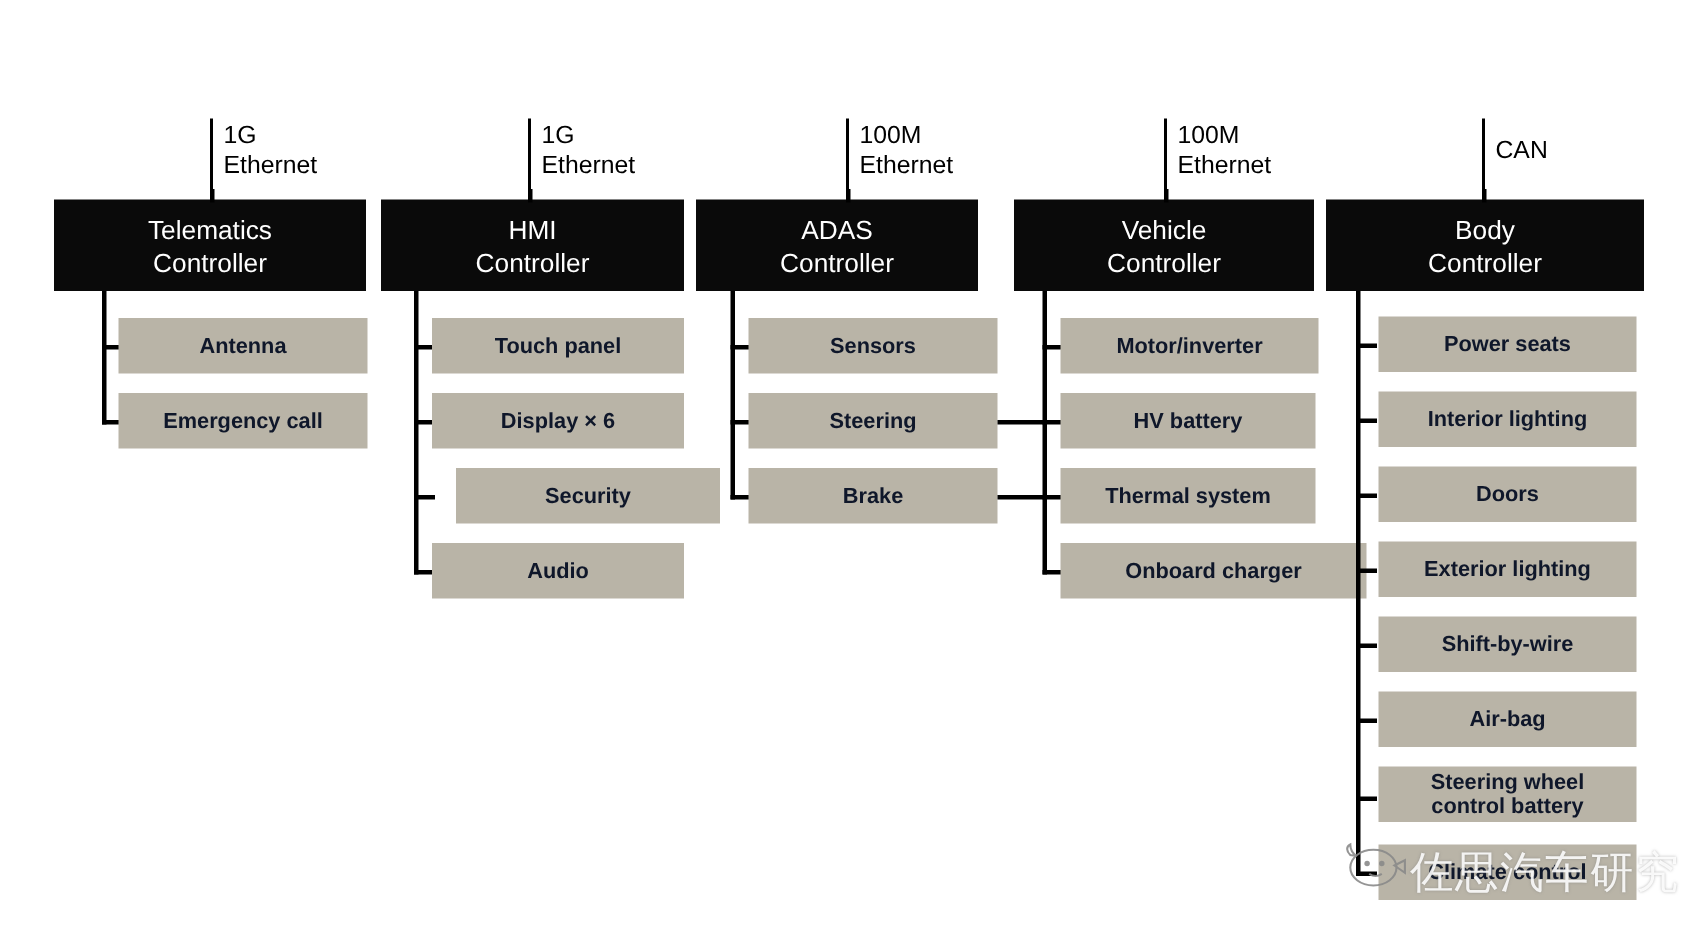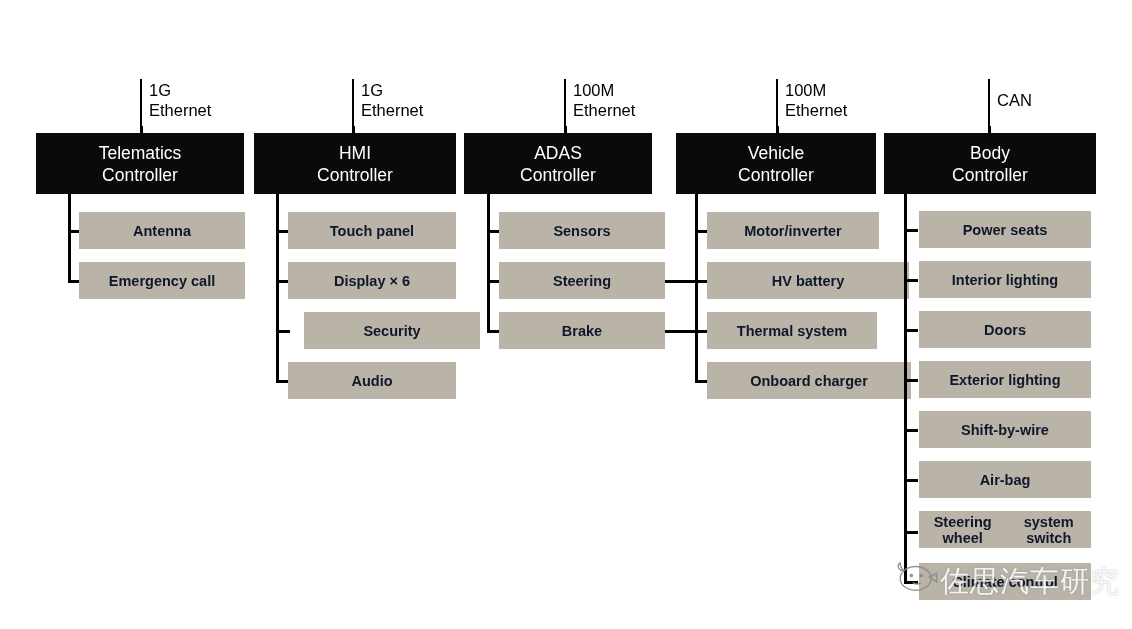--- a/index.html
+++ b/index.html
@@ -187,43 +187,43 @@
 
   <div class="abs hline" style="left:665px;top:280px;width:32px;"></div>
   <div class="abs hline" style="left:665px;top:330px;width:32px;"></div>
 
   <div class="abs vline" style="left:695px;top:194px;height:189px;"></div>
   <div class="abs hline" style="left:695px;top:230px;width:14px;"></div>
   <div class="abs hline" style="left:695px;top:280px;width:14px;"></div>
   <div class="abs hline" style="left:695px;top:330px;width:14px;"></div>
   <div class="abs hline" style="left:695px;top:380px;width:14px;"></div>
   <div class="abs leaf" style="left:707px;top:212px;width:172px;">Motor/inverter</div>
-  <div class="abs leaf" style="left:707px;top:262px;width:202px;">HV battery</div>
+  <div class="abs leaf" style="left:707px;top:262px;width:170px;">HV battery</div>
   <div class="abs leaf" style="left:707px;top:312px;width:170px;">Thermal system</div>
   <div class="abs leaf" style="left:707px;top:362px;width:204px;">Onboard charger</div>
 
   <div class="abs vline" style="left:904px;top:194px;height:389px;"></div>
   <div class="abs hline" style="left:904px;top:229px;width:14px;"></div>
   <div class="abs hline" style="left:904px;top:279px;width:14px;"></div>
   <div class="abs hline" style="left:904px;top:329px;width:14px;"></div>
   <div class="abs hline" style="left:904px;top:379px;width:14px;"></div>
   <div class="abs hline" style="left:904px;top:429px;width:14px;"></div>
   <div class="abs hline" style="left:904px;top:479px;width:14px;"></div>
   <div class="abs hline" style="left:904px;top:531px;width:14px;"></div>
   <div class="abs hline" style="left:904px;top:581px;width:14px;"></div>
 
   <div class="abs leaf" style="left:919px;top:211px;width:172px;">Power seats</div>
   <div class="abs leaf" style="left:919px;top:261px;width:172px;">Interior lighting</div>
   <div class="abs leaf" style="left:919px;top:311px;width:172px;">Doors</div>
   <div class="abs leaf" style="left:919px;top:361px;width:172px;">Exterior lighting</div>
   <div class="abs leaf" style="left:919px;top:411px;width:172px;">Shift-by-wire</div>
   <div class="abs leaf" style="left:919px;top:461px;width:172px;">Air-bag</div>
-  <div class="abs leaf" style="left:919px;top:511px;width:172px;flex-direction:row;">
+  <div class="abs leaf" style="left:919px;top:511px;width:172px;flex-direction:column;">
     <span class="two-line">Steering wheel</span>
-    <span class="two-line">system switch</span>
+    <span class="two-line">control battery</span>
   </div>
   <div class="abs leaf" style="left:919px;top:563px;width:172px;">Climate control</div>
 
   <svg class="abs wm-logo" viewBox="0 0 60 48">
     <ellipse cx="28" cy="26" rx="22" ry="17" fill="none" stroke="#8a8a8a" stroke-width="2"></ellipse>
     <path d="M6 14 C 2 10, 2 6, 6 4 C 6 9, 9 13, 12 15 Z" fill="none" stroke="#8a8a8a" stroke-width="2"></path>
     <circle cx="22" cy="22" r="2.6" fill="#8a8a8a"></circle>
     <circle cx="36" cy="22" r="2.6" fill="#8a8a8a"></circle>
     <path d="M24 32 q6 4 12 0" fill="none" stroke="#8a8a8a" stroke-width="2"></path>
     <path d="M48 24 l10 -5 l0 12 z" fill="none" stroke="#8a8a8a" stroke-width="2"></path>

